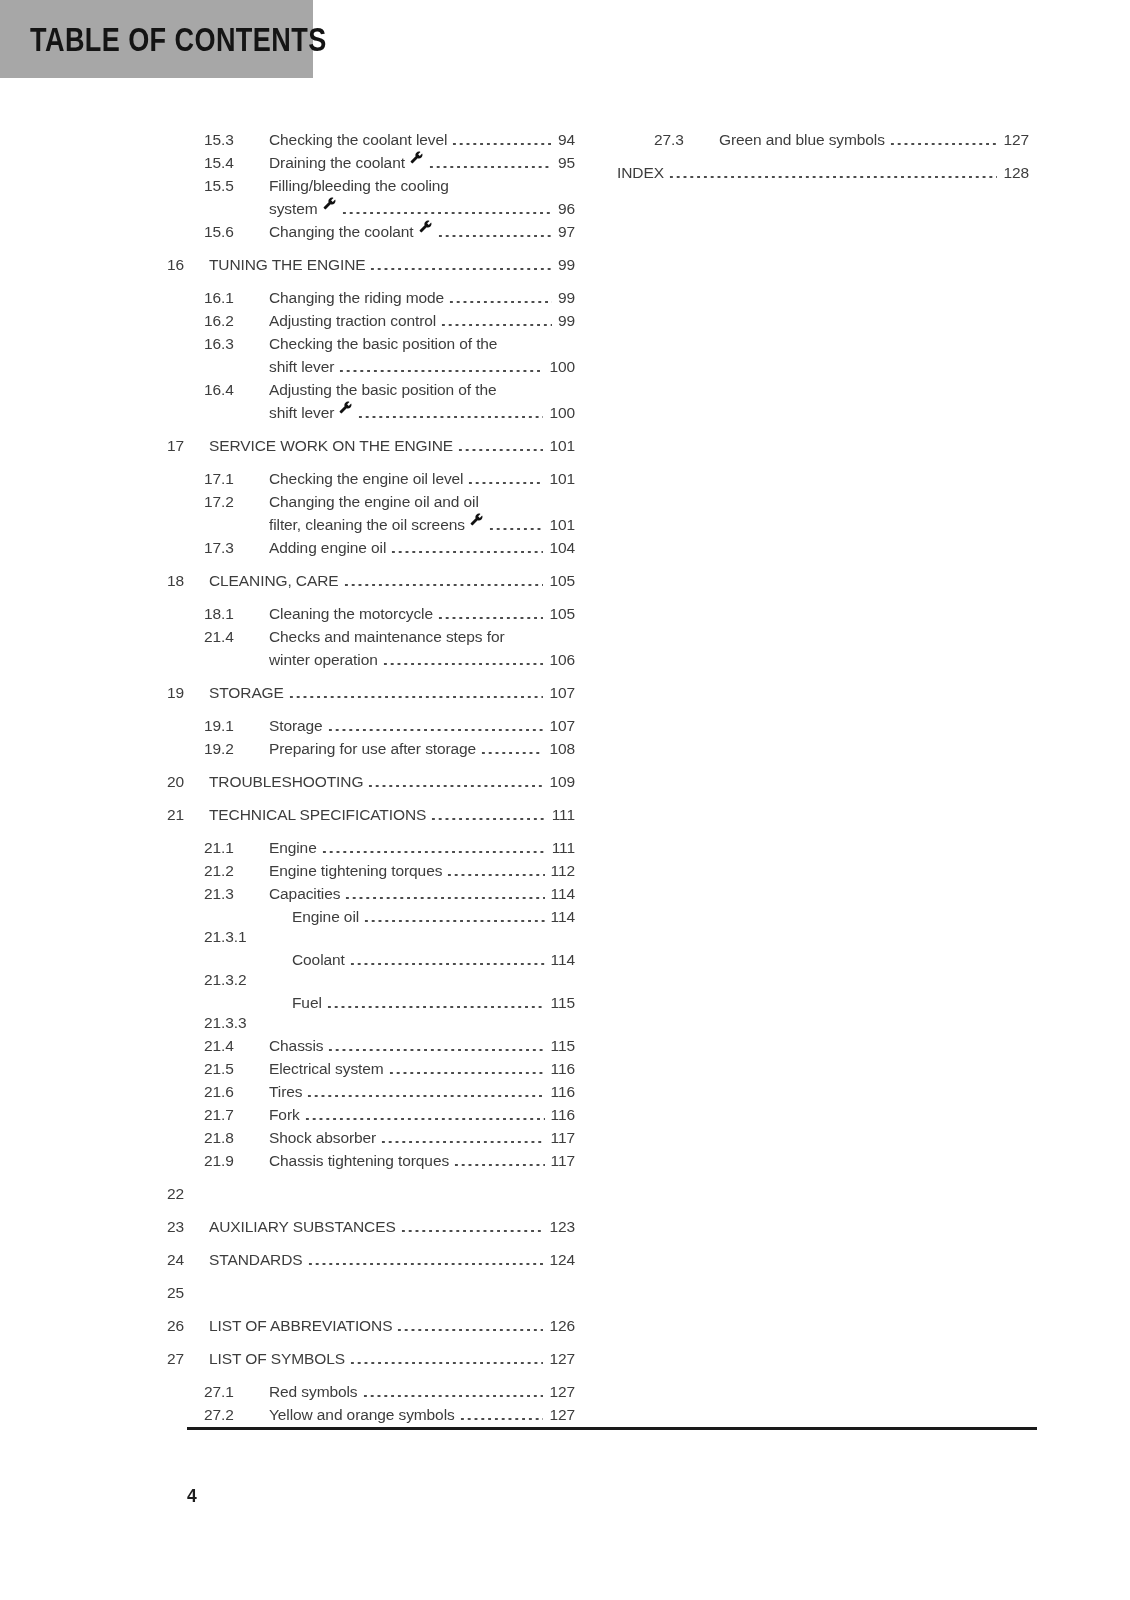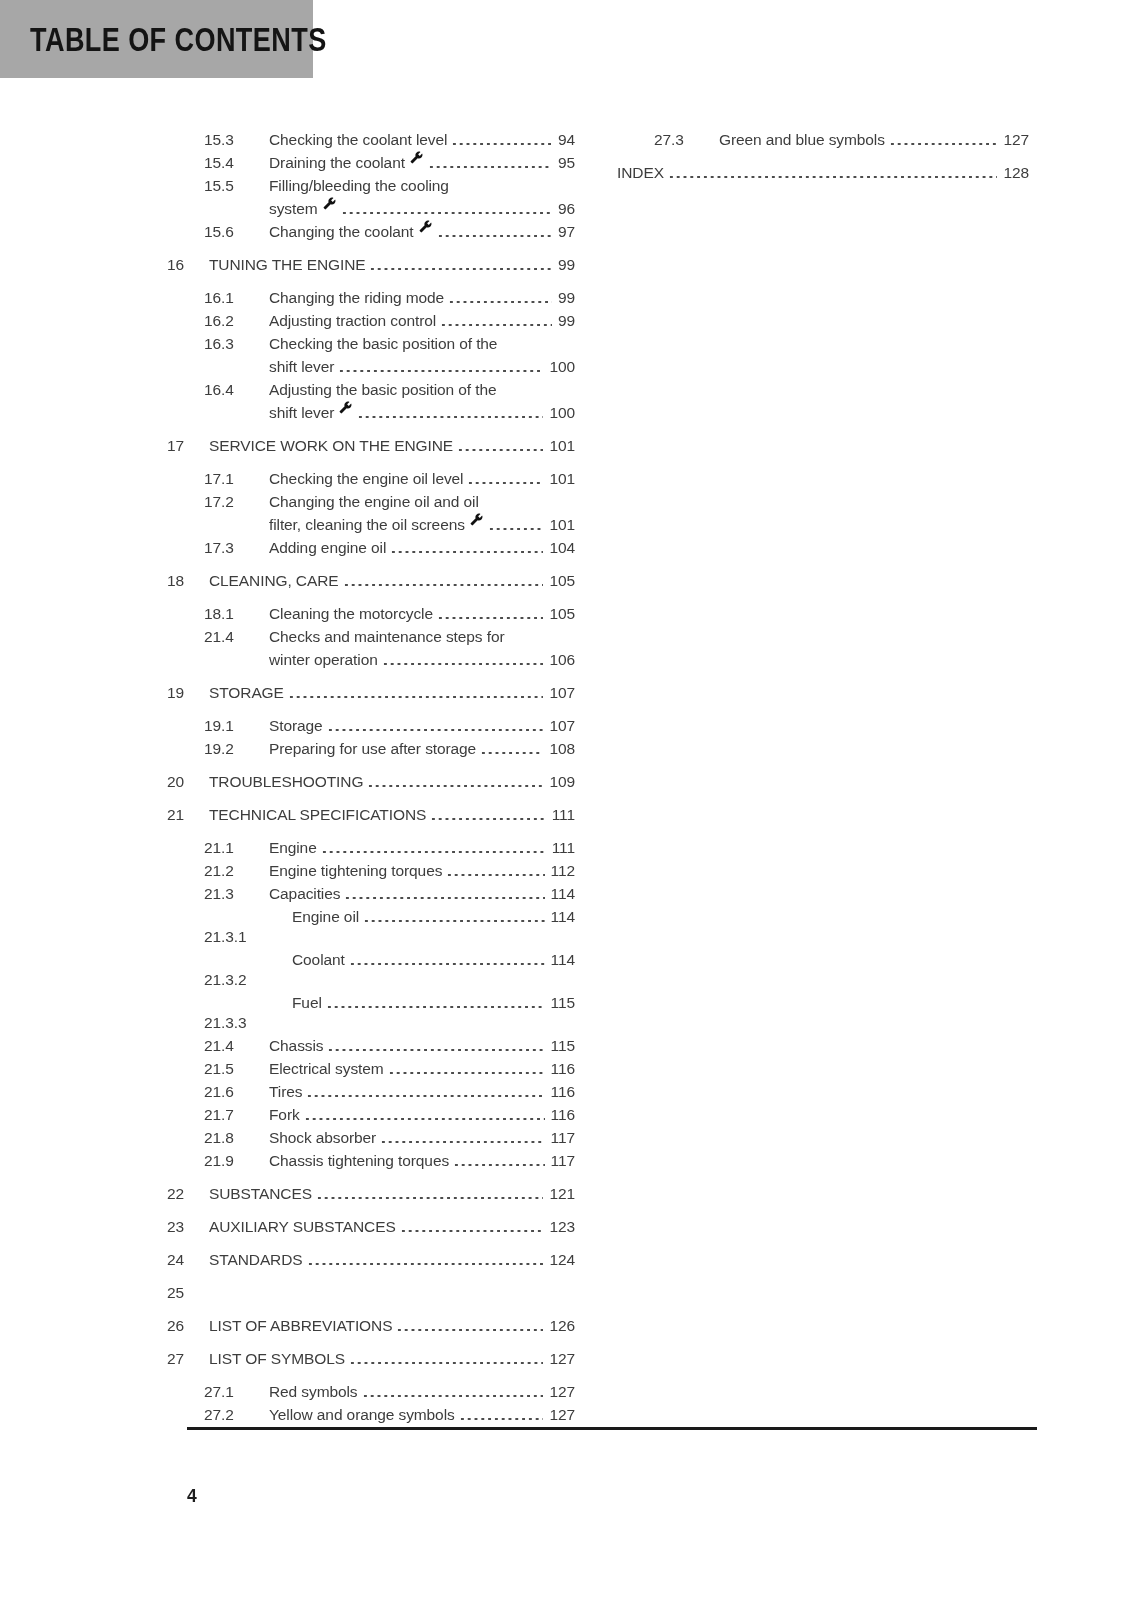--- a/index.html
+++ b/index.html
@@ -459,27 +459,20 @@
         <div class="content">
           <div class="lastline">
             <span class="txt">Chassis tightening torques</span>
             <span class="dots"></span>
             <span class="pagenum">117</span>
           </div>
         </div>
       </div>
       <div class="toc-item section">
         <span class="num">22</span>
-        <div class="content">
-          <div class="lastline">
-            <span class="txt">SUBSTANCES</span>
-            <span class="dots"></span>
-            <span class="pagenum">121</span>
-          </div>
-        </div>
       </div>
       <div class="toc-item section">
         <span class="num">23</span>
         <div class="content">
           <div class="lastline">
             <span class="txt">AUXILIARY SUBSTANCES</span>
             <span class="dots"></span>
             <span class="pagenum">123</span>
           </div>
         </div>

